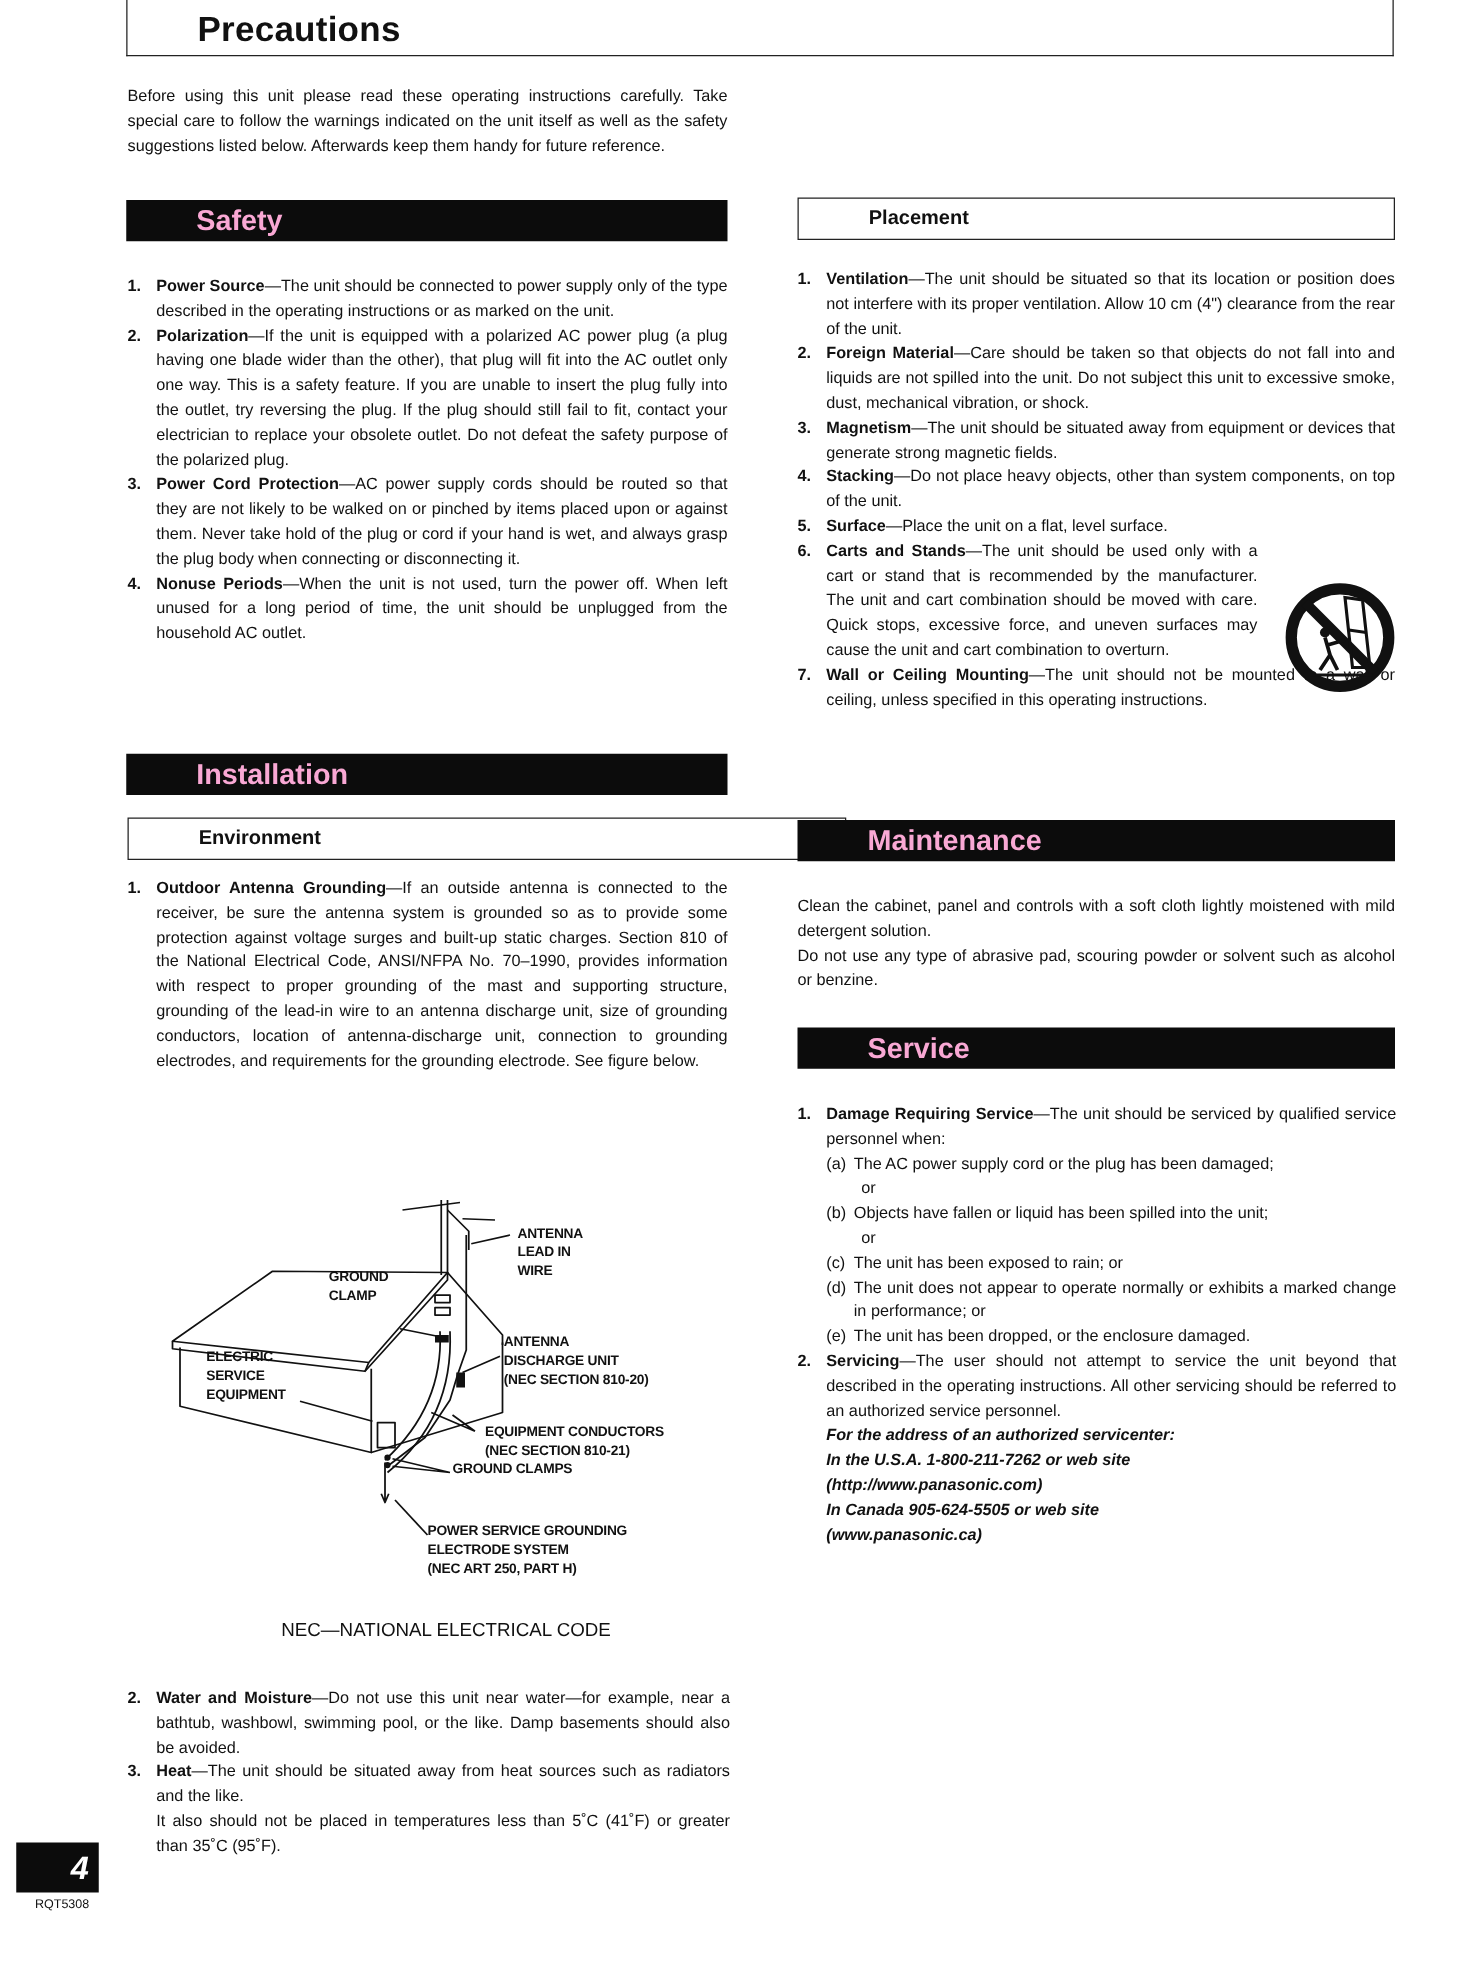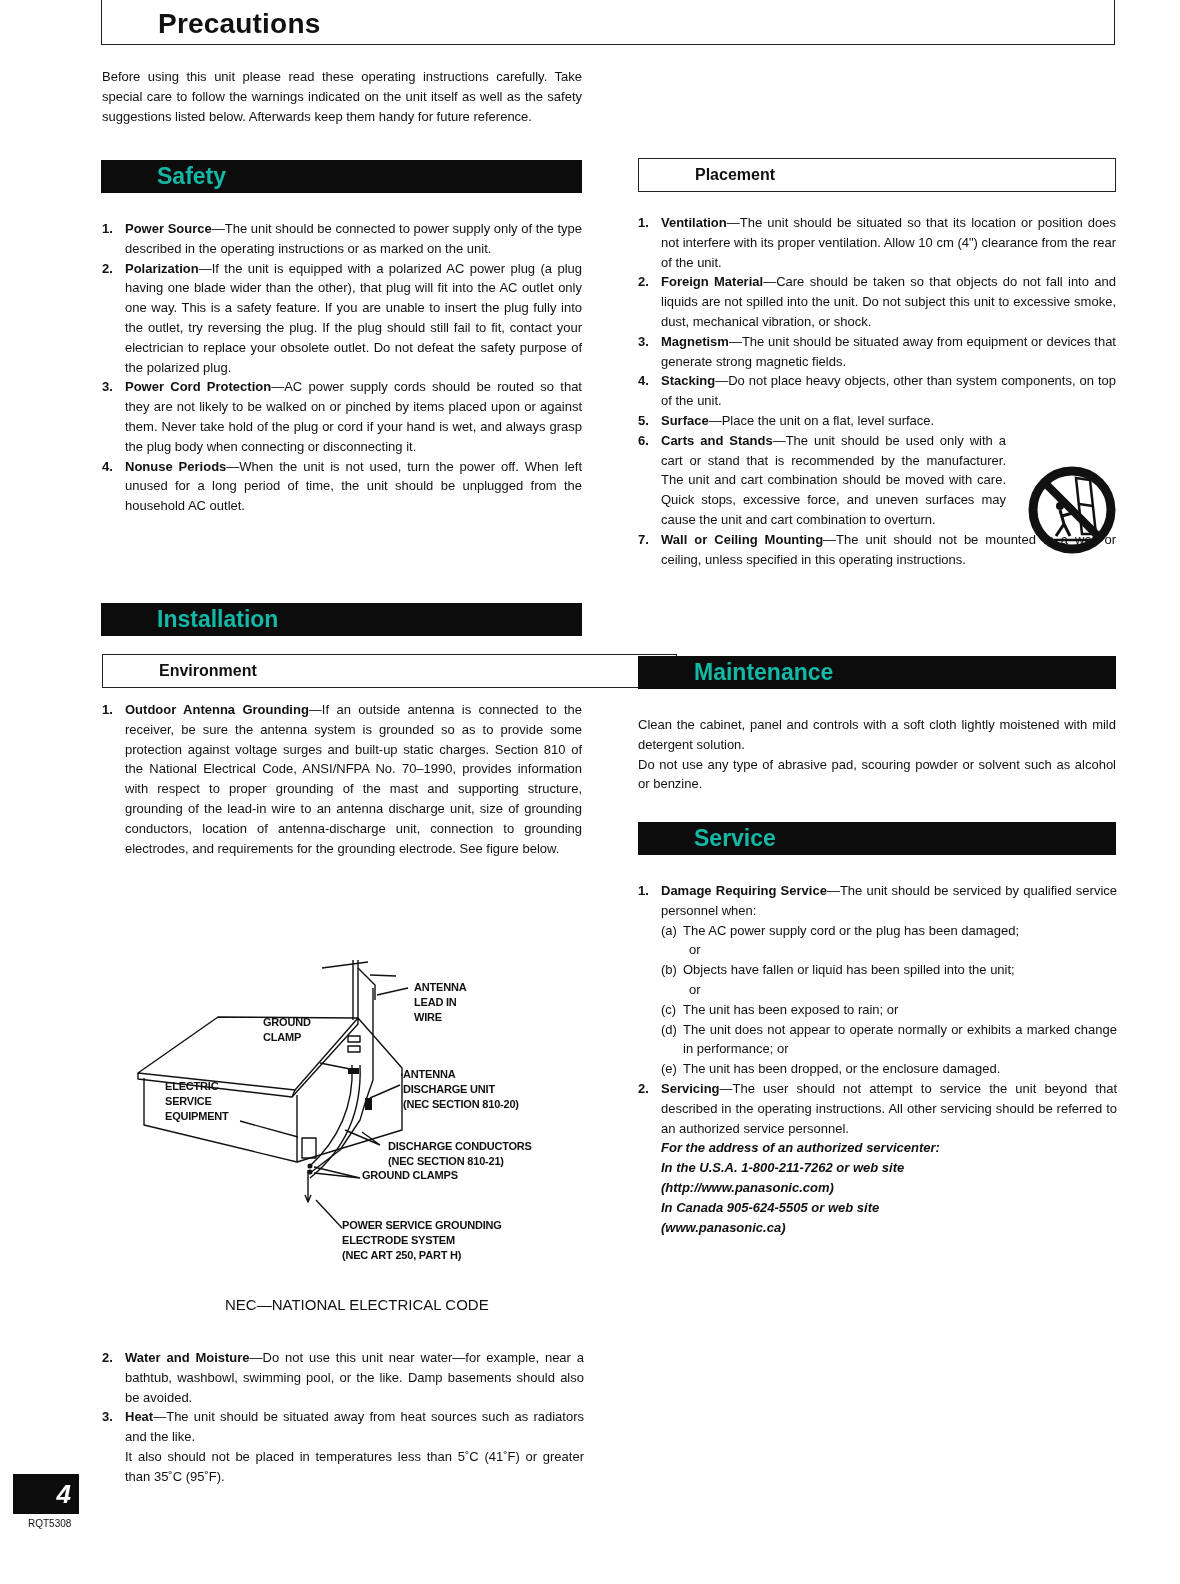--- a/index.html
+++ b/index.html
@@ -12,21 +12,21 @@
     left:101px; top:0; width:1014px; height:45px;
     border-left:1.5px solid #222; border-right:1.5px solid #222; border-bottom:1.5px solid #222;
     box-sizing:border-box;
   }
   .page-title {
     left:158px; top:8px; font-size:28px; font-weight:bold; letter-spacing:0.2px;
   }
   .body-text { font-size:13px; line-height:19.8px; }
   .intro { left:102px; top:67px; width:480px; text-align:justify; }
   .black-head {
-    background:#0c0c0c; color:#14b8a6; font-weight:bold; font-size:23px;
+    background:#0c0c0c; color:#f9a8d4; font-weight:bold; font-size:23px;
     height:33px; box-sizing:border-box; padding-left:56px; line-height:33px;
   }
   .outline-head {
     border:1.5px solid #222; font-weight:bold; font-size:16px; height:34px;
     box-sizing:border-box; padding-left:56px; line-height:31px;
   }
   ol.num { margin:0; padding:0; list-style:none; }
   ol.num > li { position:relative; padding-left:23px; text-align:justify; }
   ol.num > li > .n { position:absolute; left:0; top:0; font-weight:bold; }
   .b { font-weight:bold; }
@@ -123,21 +123,21 @@
     <div>ANTENNA</div>
     <div>DISCHARGE UNIT</div>
     <div>(NEC SECTION 810-20)</div>
   </div>
   <div class="dlabel" style="left:35px; top:139px;">
     <div>ELECTRIC</div>
     <div>SERVICE</div>
     <div>EQUIPMENT</div>
   </div>
   <div class="dlabel" style="left:258px; top:199px;">
-    <div>DISCHARGE CONDUCTORS</div>
+    <div>EQUIPMENT CONDUCTORS</div>
     <div>(NEC SECTION 810-21)</div>
   </div>
   <div class="dlabel" style="left:232px; top:228px;">GROUND CLAMPS</div>
   <div class="dlabel" style="left:212px; top:278px;">
     <div>POWER SERVICE GROUNDING</div>
     <div>ELECTRODE SYSTEM</div>
     <div>(NEC ART 250, PART H)</div>
   </div>
 </div>
 

